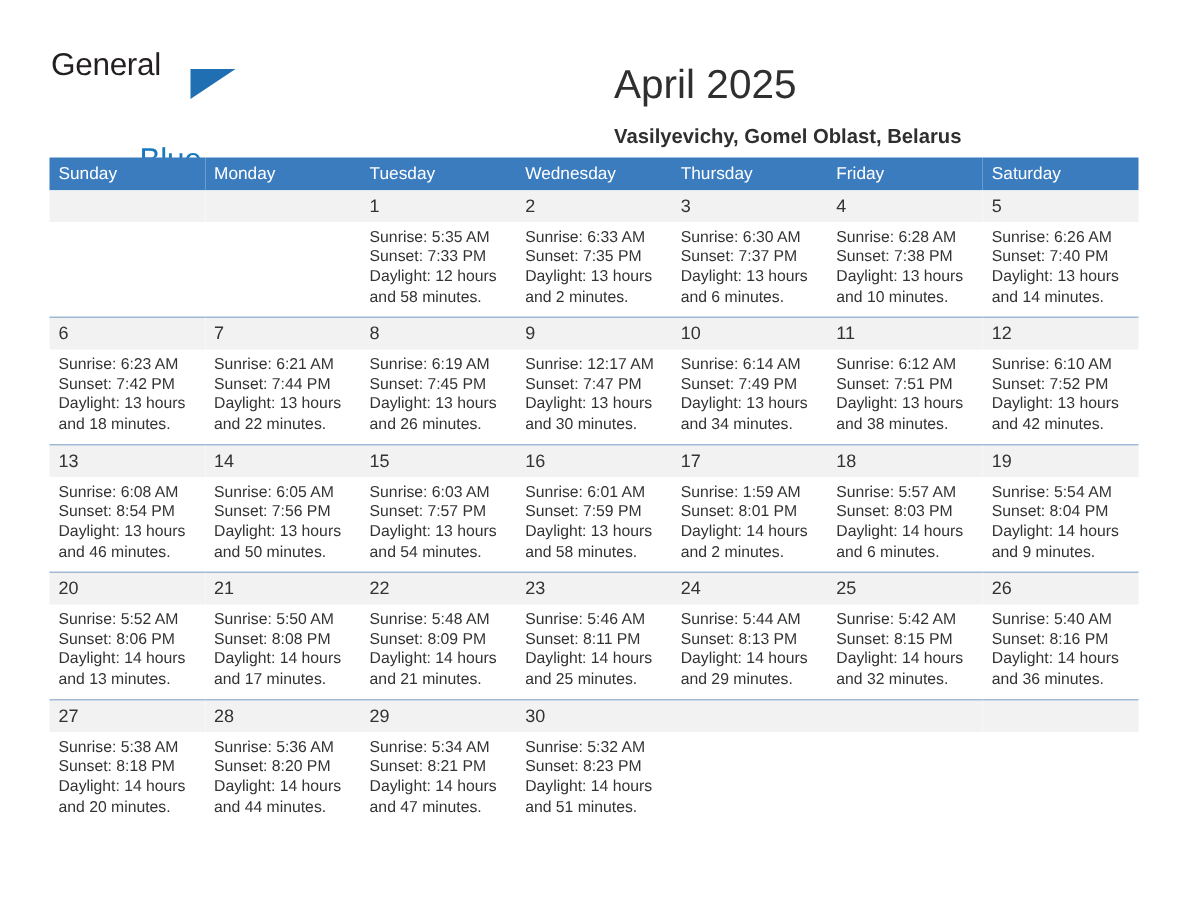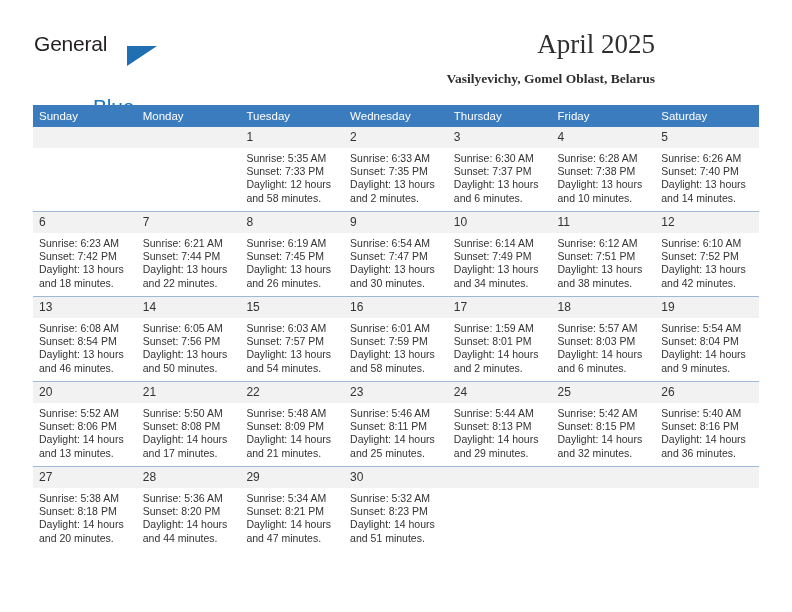--- a/index.html
+++ b/index.html
@@ -61,36 +61,34 @@
     top: 14px;
     width: 0;
     height: 0;
     border-left: 30px solid #1f6fb2;
     border-bottom: 20px solid transparent;
   }
 
   .title-block {
     position: absolute;
     right: 0;
-    top: 0;
-    text-align: right;
-    font-family: Liberation Serif, serif;
+    top: 12px;
   }
   .cal-title {
     font-size: 27px;
     color: #2f2f2f;
     line-height: 32px;
     font-weight: normal;
     margin: 0;
   }
   .cal-subtitle {
     font-size: 13.5px;
     color: #2f2f2f;
     line-height: 18px;
-    margin: 10px 0 0 0;
+    margin: 10px 14px 0 0;
     font-weight: bold;
   }
 
   
   .calendar {
     position: absolute;
     left: 33px;
     top: 105px;
     width: 726px;
     border-collapse: collapse;
@@ -281,21 +279,21 @@
                 <span>Sunset: 7:45 PM</span>
                 <span>Daylight: 13 hours</span>
                 <span>and 26 minutes.</span>
               </span>
             </span>
           </td>
           <td class="">
             <span class="cell-inner">
               <span class="daynum">9</span>
               <span class="details">
-                <span>Sunrise: 6:54 AM</span>
+                <span>Sunrise: 12:17 AM</span>
                 <span>Sunset: 7:47 PM</span>
                 <span>Daylight: 13 hours</span>
                 <span>and 30 minutes.</span>
               </span>
             </span>
           </td>
           <td class="">
             <span class="cell-inner">
               <span class="daynum">10</span>
               <span class="details">

